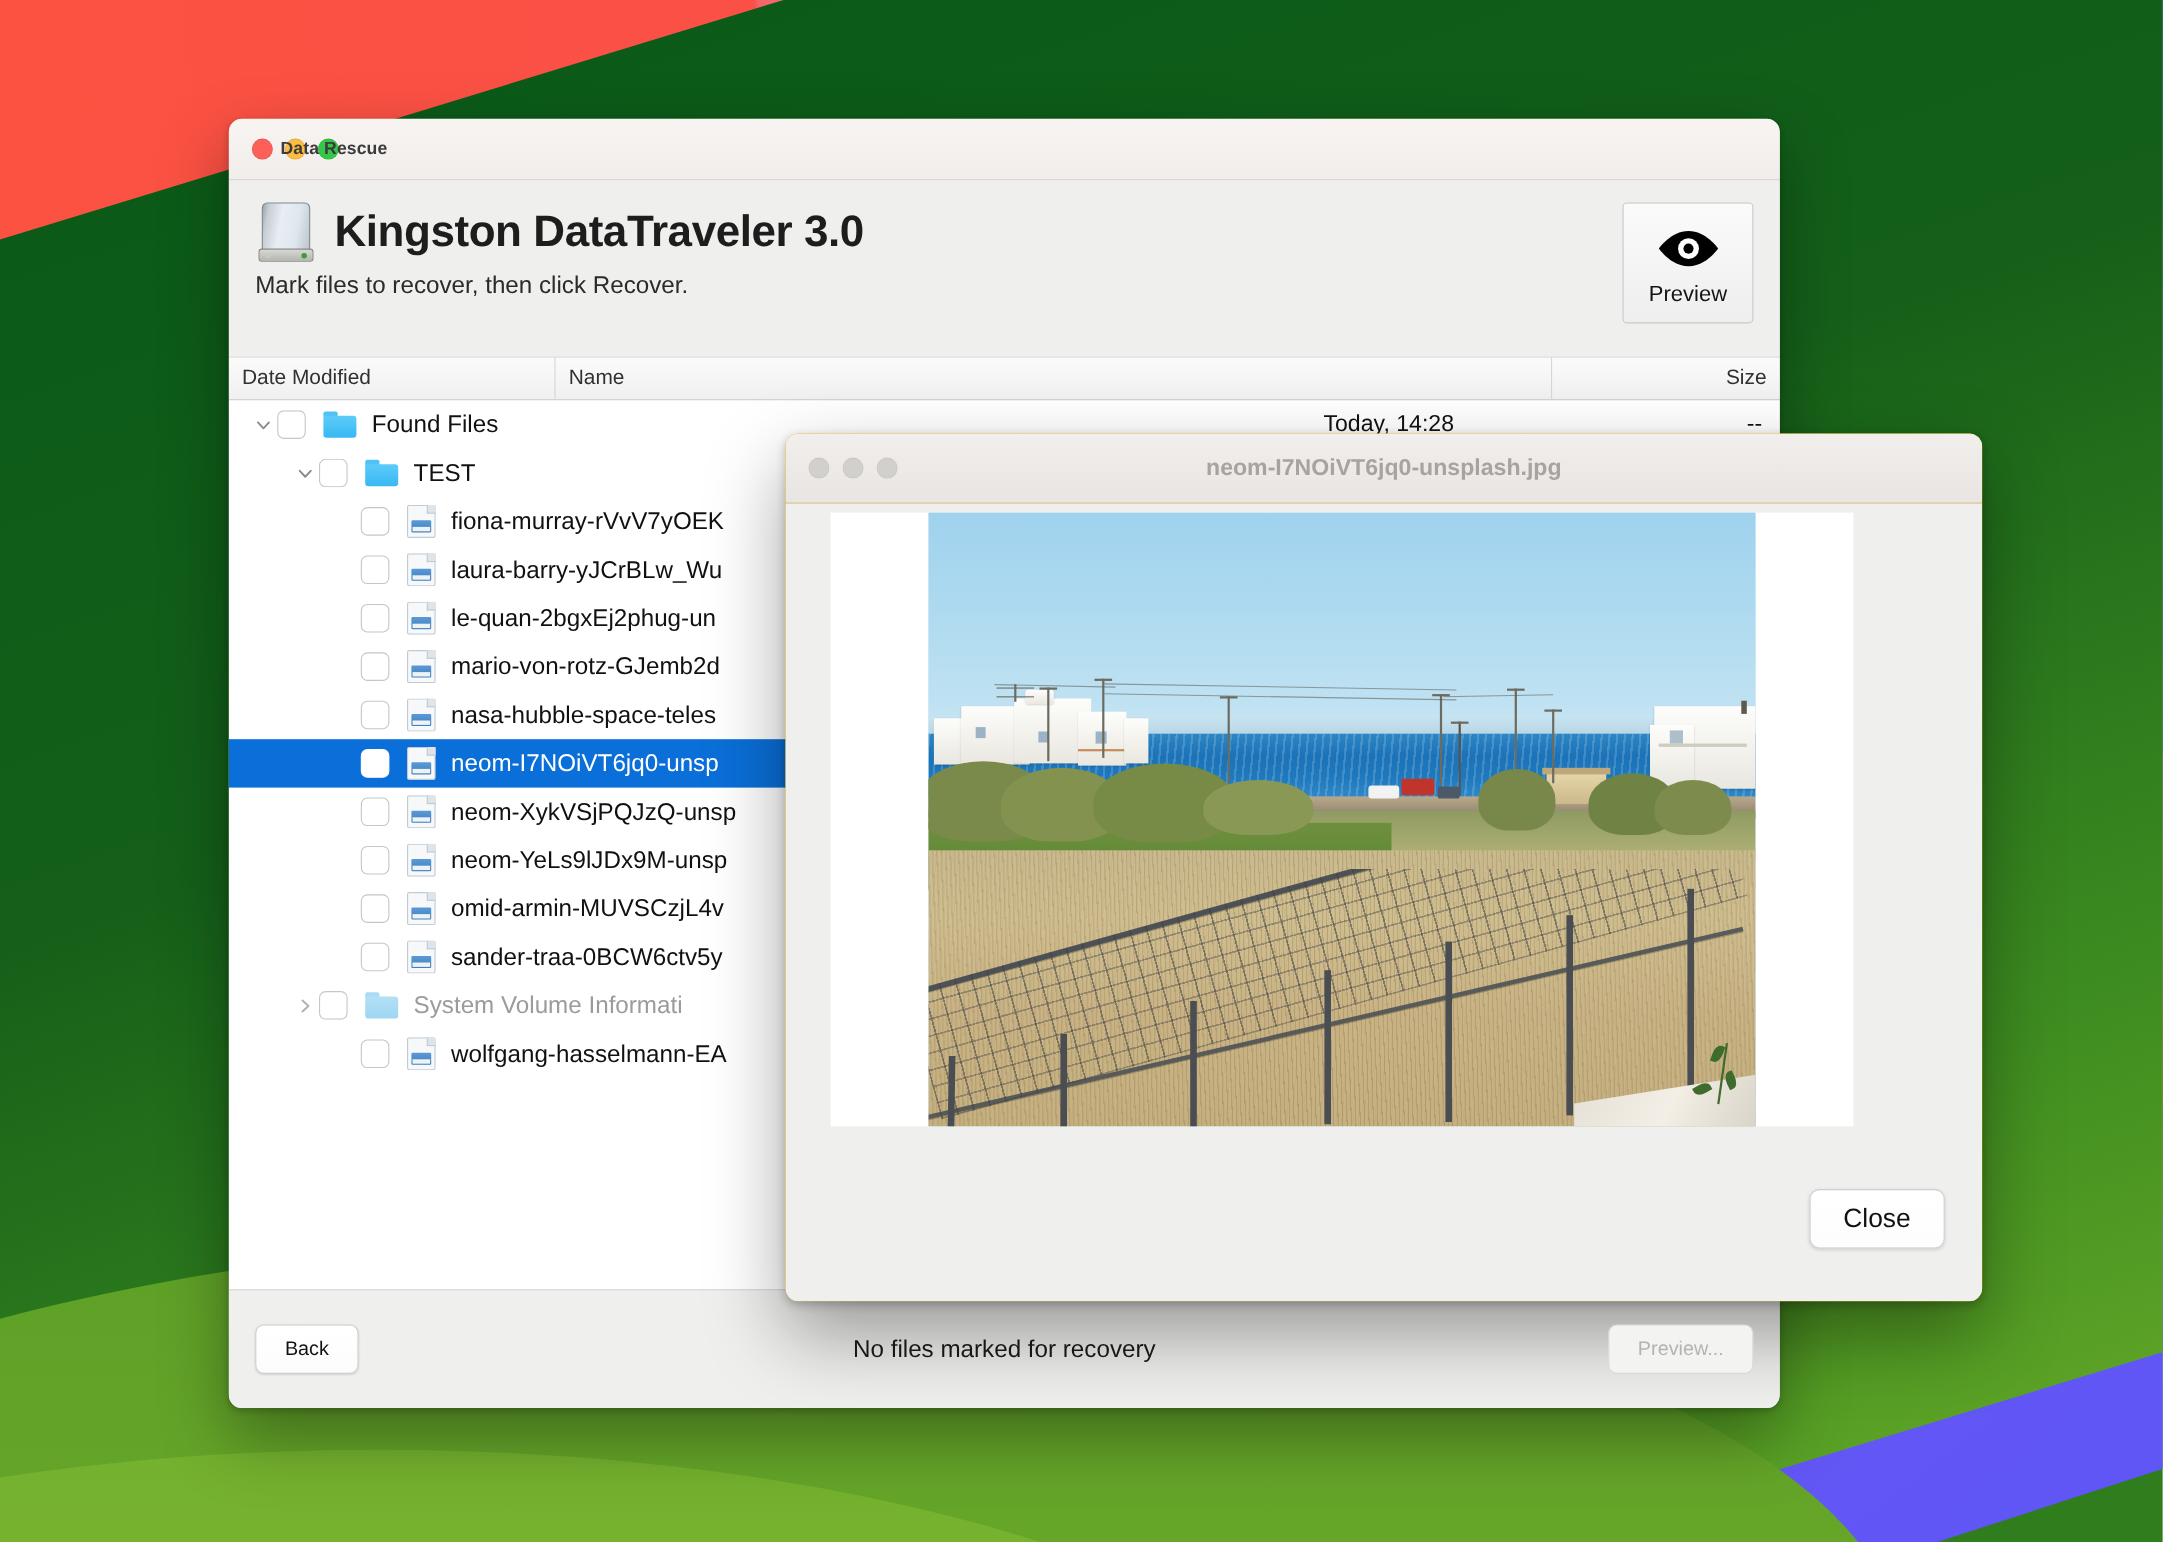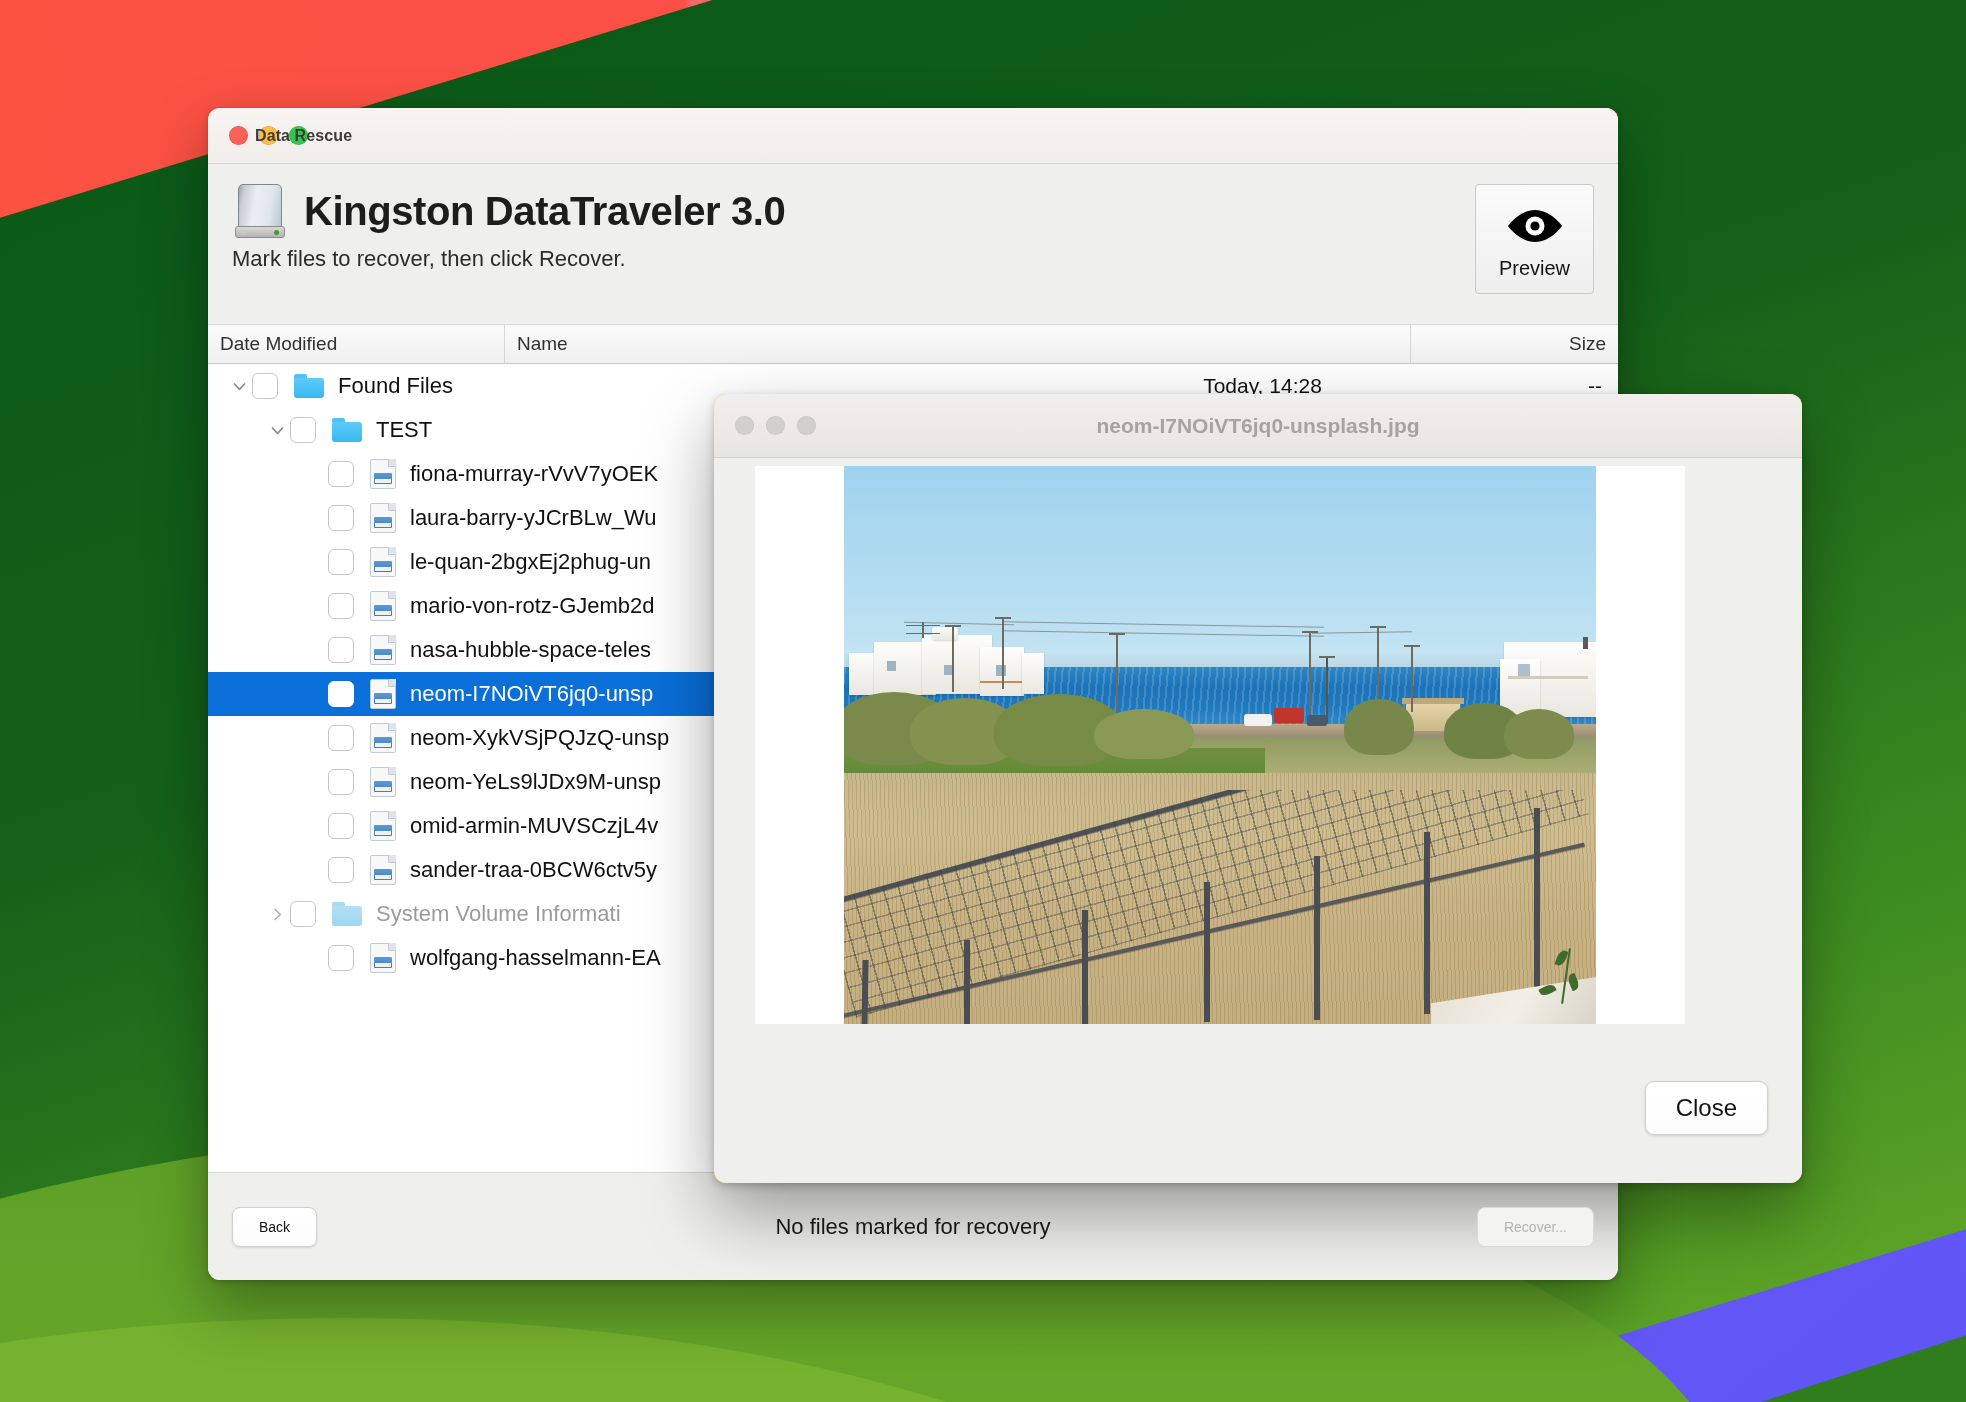--- a/index.html
+++ b/index.html
@@ -244,21 +244,21 @@
     background:#efefed;
     border-top:1px solid #d6d6d6;
     display:flex; align-items:center;
     position:relative;
   }
   .btn{
     background:linear-gradient(180deg,#ffffff 0%,#fcfcfc 100%);
     border:.5px solid #cfcfcf;
     border-radius:8px;
     box-shadow:0 1px 2px rgba(0,0,0,.12);
-    font-size:14px; color:#121212;
+    font-size:18px; color:#121212;
     padding:11px 26px;
     cursor:default;
   }
   .btn.disabled{ color:#b3b3b3; background:#f3f3f2; box-shadow:none; border-color:#dadada; }
   .btn-back{ margin-left:24px; }
   .status-text{
     position:absolute; left:0; right:0; text-align:center;
     font-size:22px; color:#1b1b1b; pointer-events:none;
   }
   .btn-recover{ margin-left:auto; margin-right:24px; position:relative; z-index:2; }
@@ -618,21 +618,21 @@
           <span>wolfgang-hasselmann-EA</span>
         </div>
         <div class="datecell"></div>
         <div class="sizecell"></div>
       </div>
     </div>
 
   <div class="bottombar">
     <button class="btn btn-back">Back</button>
     <div class="status-text">No files marked for recovery</div>
-    <button class="btn btn-recover disabled">Recover...</button>
+    <button class="btn btn-recover disabled">Preview...</button>
   </div>
 </div>
 
 <div id="preview-window">
   <div class="pv-title">
     <div class="pv-traffic">
       <div class="pv-light"></div>
       <div class="pv-light"></div>
       <div class="pv-light"></div>
     </div>

